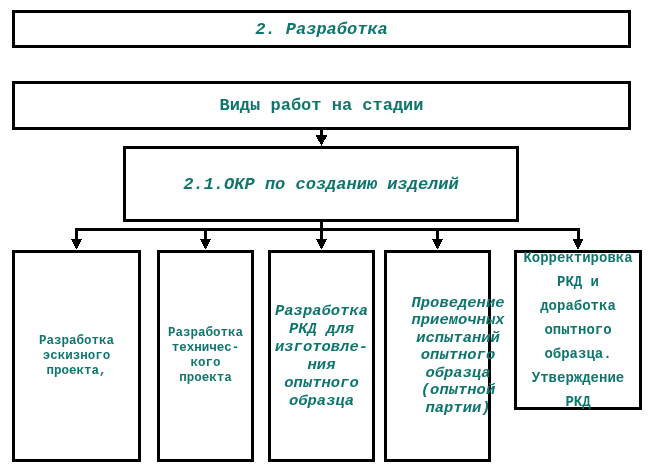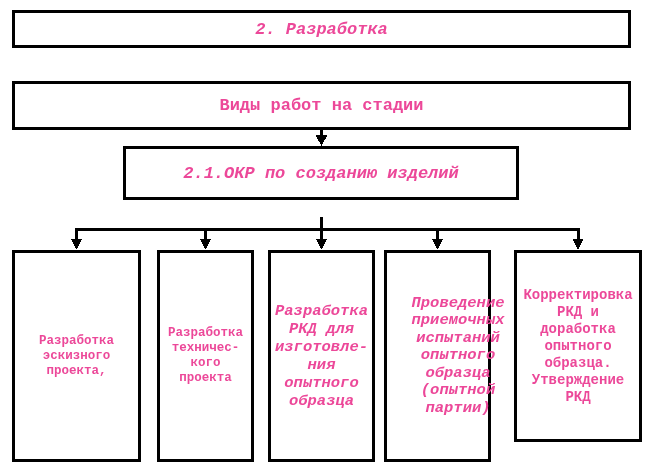--- a/index.html
+++ b/index.html
@@ -7,48 +7,48 @@
     padding: 0;
     background: #ffffff;
   }
   .canvas {
     position: relative;
     width: 654px;
     height: 473px;
     background: #ffffff;
     font-family: "Liberation Mono", "DejaVu Sans Mono", monospace;
     font-weight: bold;
-    color: #ec4899;
+    color: #0f766e;
     overflow: hidden;
   }
   .box {
     position: absolute;
     box-sizing: border-box;
     border: 3px solid #000000;
     background: #ffffff;
     display: flex;
     align-items: center;
     justify-content: center;
     text-align: center;
   }
   .label {
     white-space: pre-line;
     display: block;
   }
   .italic { font-style: italic; }
 
   #box-title { left: 12px; top: 10px;  width: 619px; height: 38px; font-size: 17px; }
   #box-works { left: 12px; top: 81px;  width: 619px; height: 49px; font-size: 17px; }
-  #box-okr   { left: 123px; top: 146px; width: 396px; height: 54px; font-size: 17px; }
+  #box-okr   { left: 123px; top: 146px; width: 396px; height: 76px; font-size: 17px; }
 
   #work-box-1 { left: 12px;  top: 250px; width: 129px; height: 212px; font-size: 12.5px; line-height: 15px; }
   #work-box-2 { left: 157px; top: 250px; width: 97px;  height: 212px; font-size: 12.5px; line-height: 15px; }
   #work-box-3 { left: 268px; top: 250px; width: 107px; height: 212px; font-size: 15.5px; line-height: 18px; }
   #work-box-4 { left: 384px; top: 250px; width: 107px; height: 212px; font-size: 15.5px; line-height: 17.5px; padding-left: 41px; }
-  #work-box-5 { left: 514px; top: 250px; width: 128px; height: 192px; font-size: 14px;  line-height: 17px; }
+  #work-box-5 { left: 514px; top: 250px; width: 128px; height: 160px; font-size: 14px;  line-height: 24px; }
 
   .connectors {
     position: absolute;
     left: 0;
     top: 0;
     width: 654px;
     height: 473px;
     pointer-events: none;
   }
 </style>

